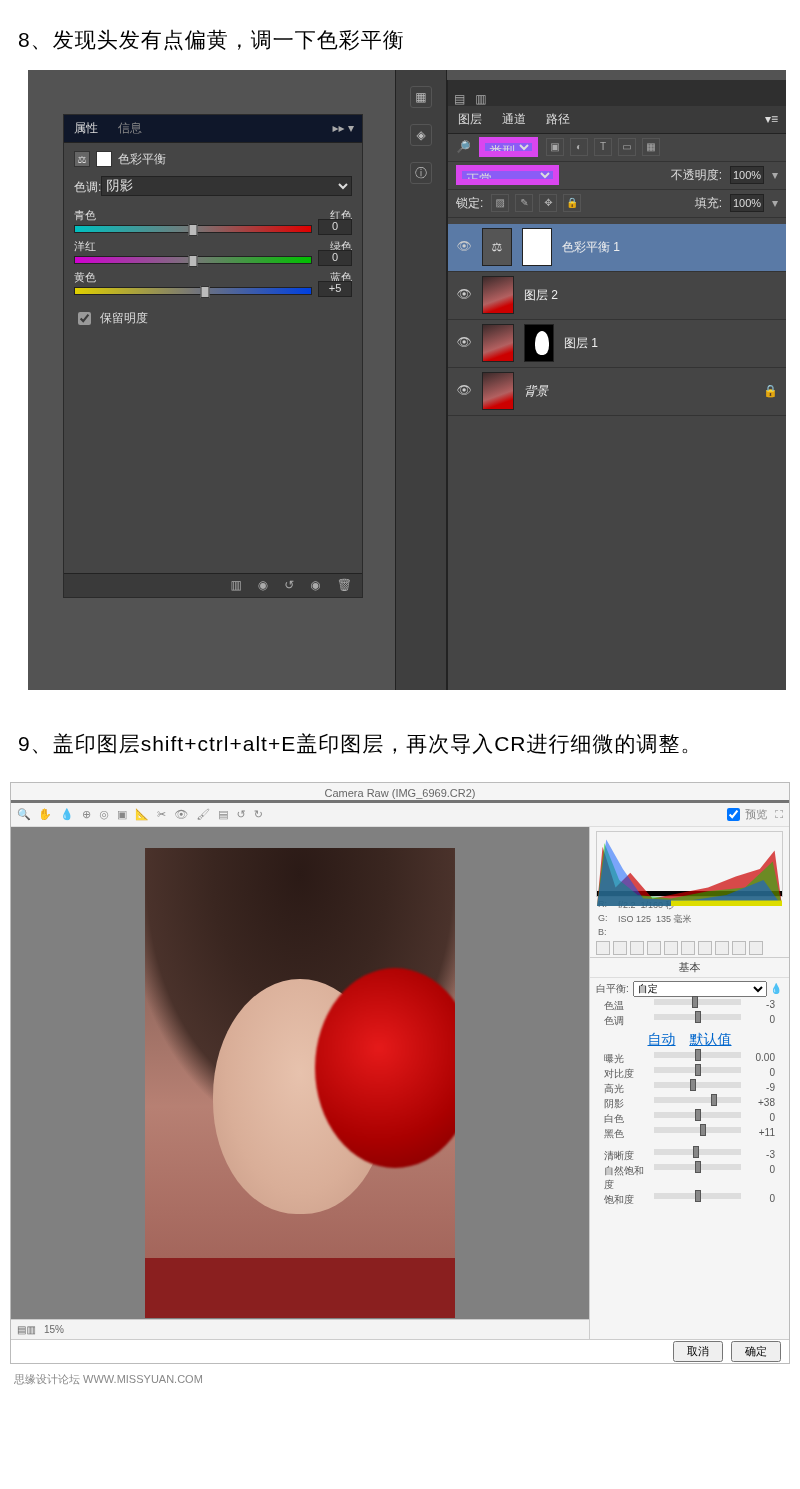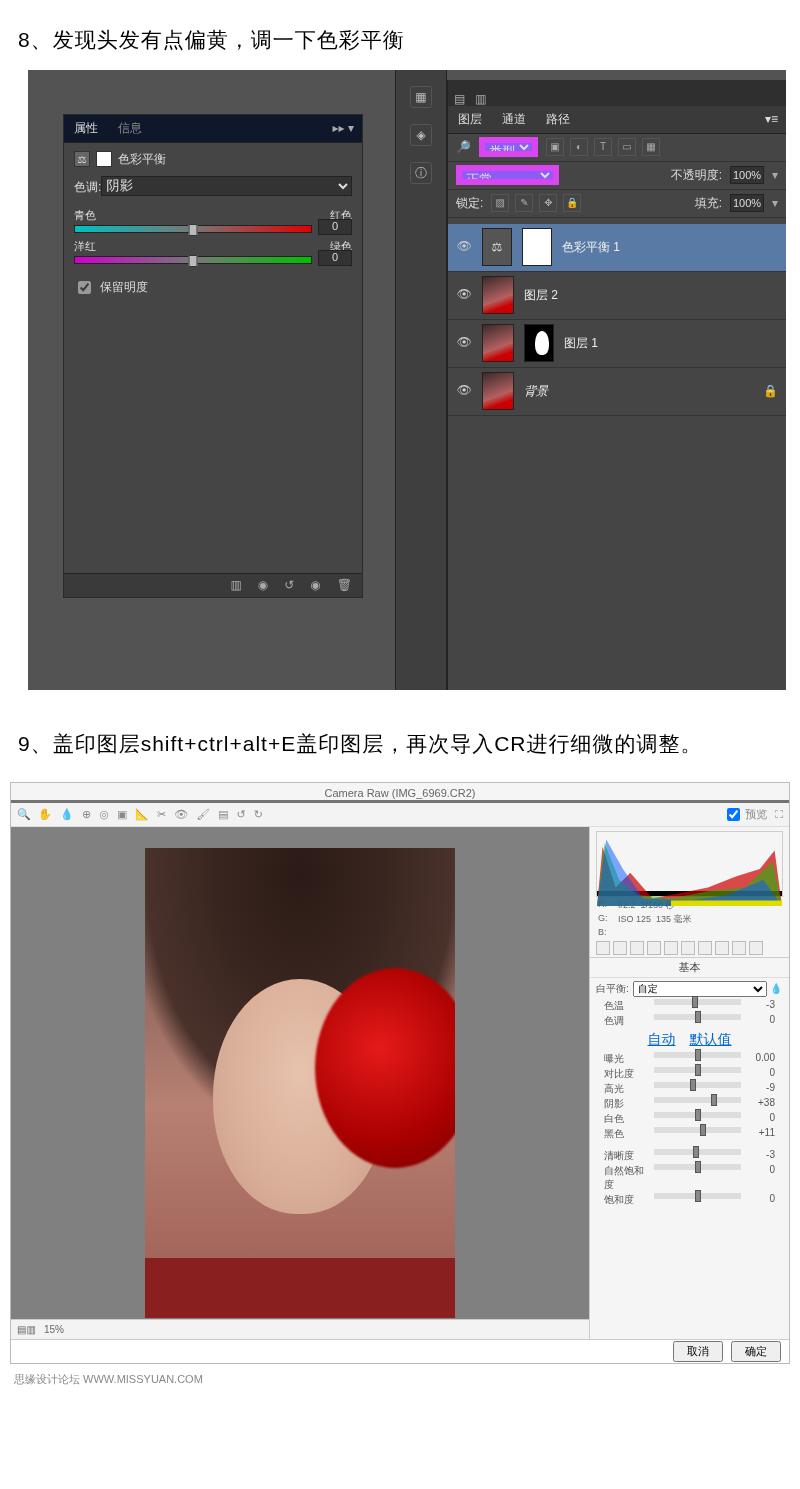--- a/index.html
+++ b/index.html
@@ -122,20 +122,30 @@
       <div class="slider-row">
         <div class="slider-labels">
             <span>洋红</span>
             <span>绿色</span>
           </div>
         <div class="slider-track grad-mg">
             <div class="thumb" style="left:50%"></div>
           </div>
         <div class="slider-val">0</div>
       </div>
+      <div class="slider-row">
+        <div class="slider-labels">
+            <span>黄色</span>
+            <span>蓝色</span>
+          </div>
+        <div class="slider-track grad-yb">
+            <div class="thumb" style="left:55%"></div>
+          </div>
+        <div class="slider-val">+5</div>
+      </div>
 
       <label class="chk">
         <input type="checkbox" checked="" style="">
         <span>保留明度</span>
       </label>
     </div>
     <div class="prop-footer">
       <span>▥</span>
       <span>◉</span>
       <span>↺</span>

